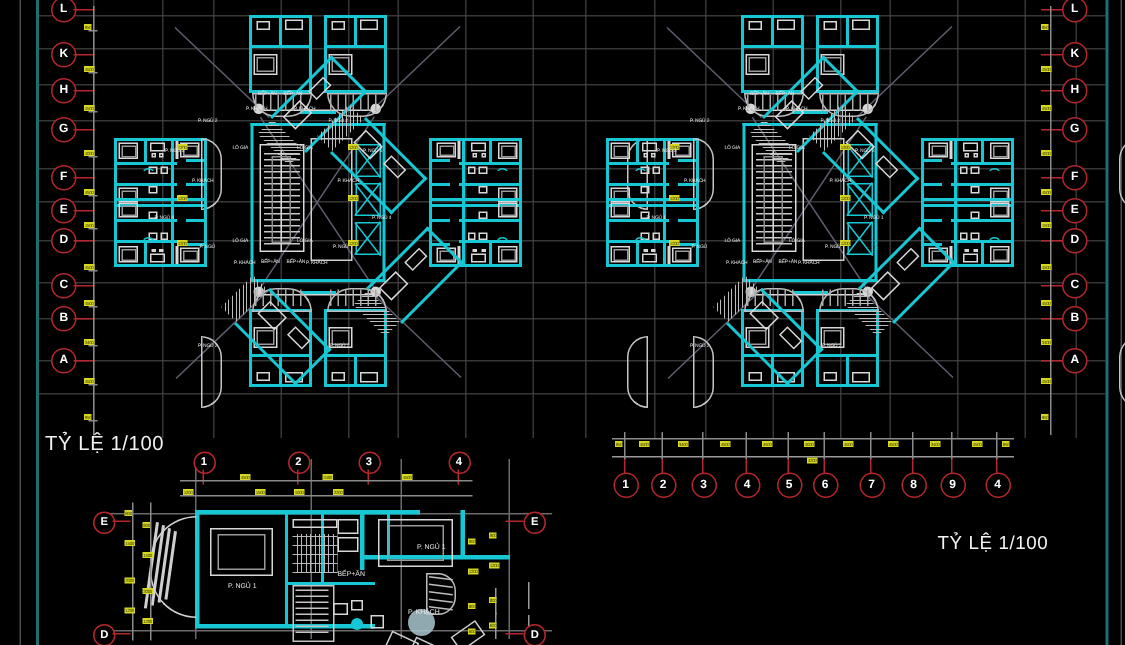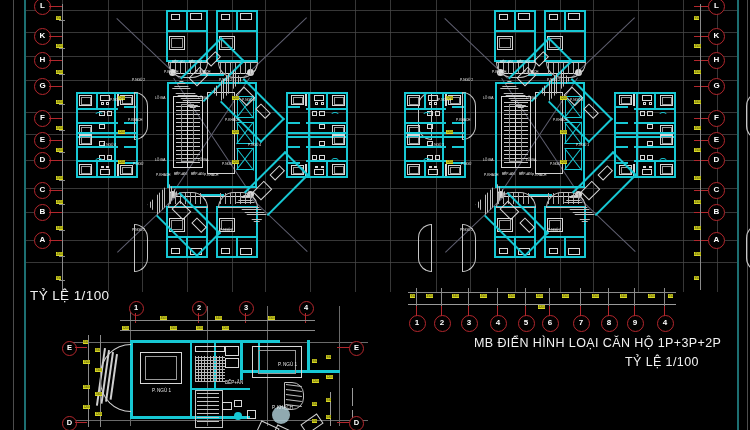--- a/index.html
+++ b/index.html
@@ -911,16 +911,15 @@
       <div class="rm" style="left:483px;top:158px;">LÔ GIA</div>
       <div class="rm" style="left:526px;top:158px;">LÔ GIA</div>
       <div class="rm2" style="left:152px;top:388px;">P. NGỦ 1</div>
       <div class="rm2" style="left:278px;top:362px;">P. NGỦ 1</div>
       <div class="rm2" style="left:225px;top:380px;">BẾP+ĂN</div>
       <div class="rm2" style="left:272px;top:405px;">P. KHÁCH</div>
     </div>
 
   <div class="title" style="left:30px;top:288px;">TỶ LỆ 1/100</div>
 
-  <div class="title sm" style="left:474px;top:336px;">MB ĐIỂN HÌNH LOẠI CĂN HỘ 1P+3P+2P</div>
   <div class="title sm" style="left:625px;top:355px;">TỶ LỆ 1/100</div>
 
 </div>
 
 </body></html>

